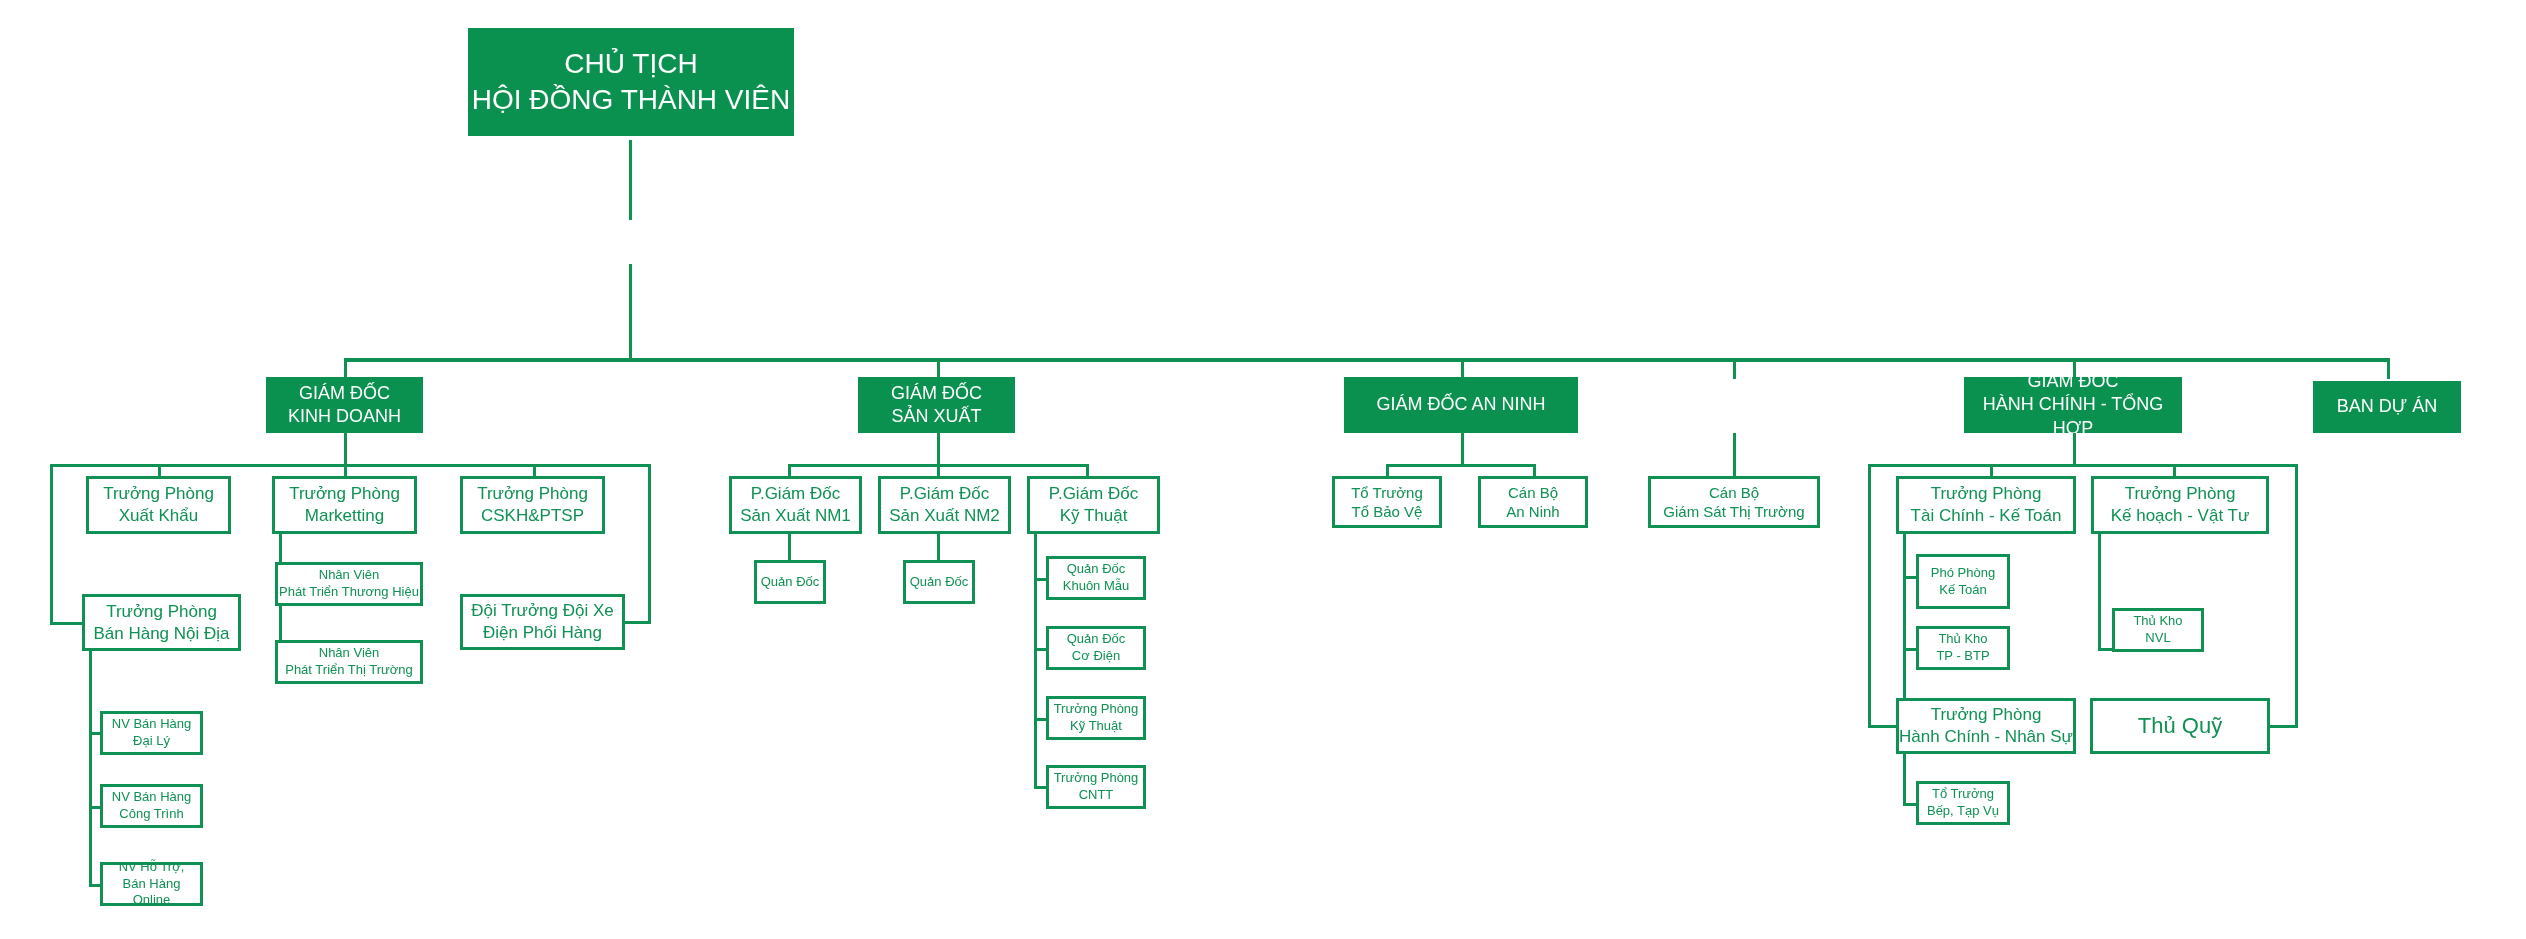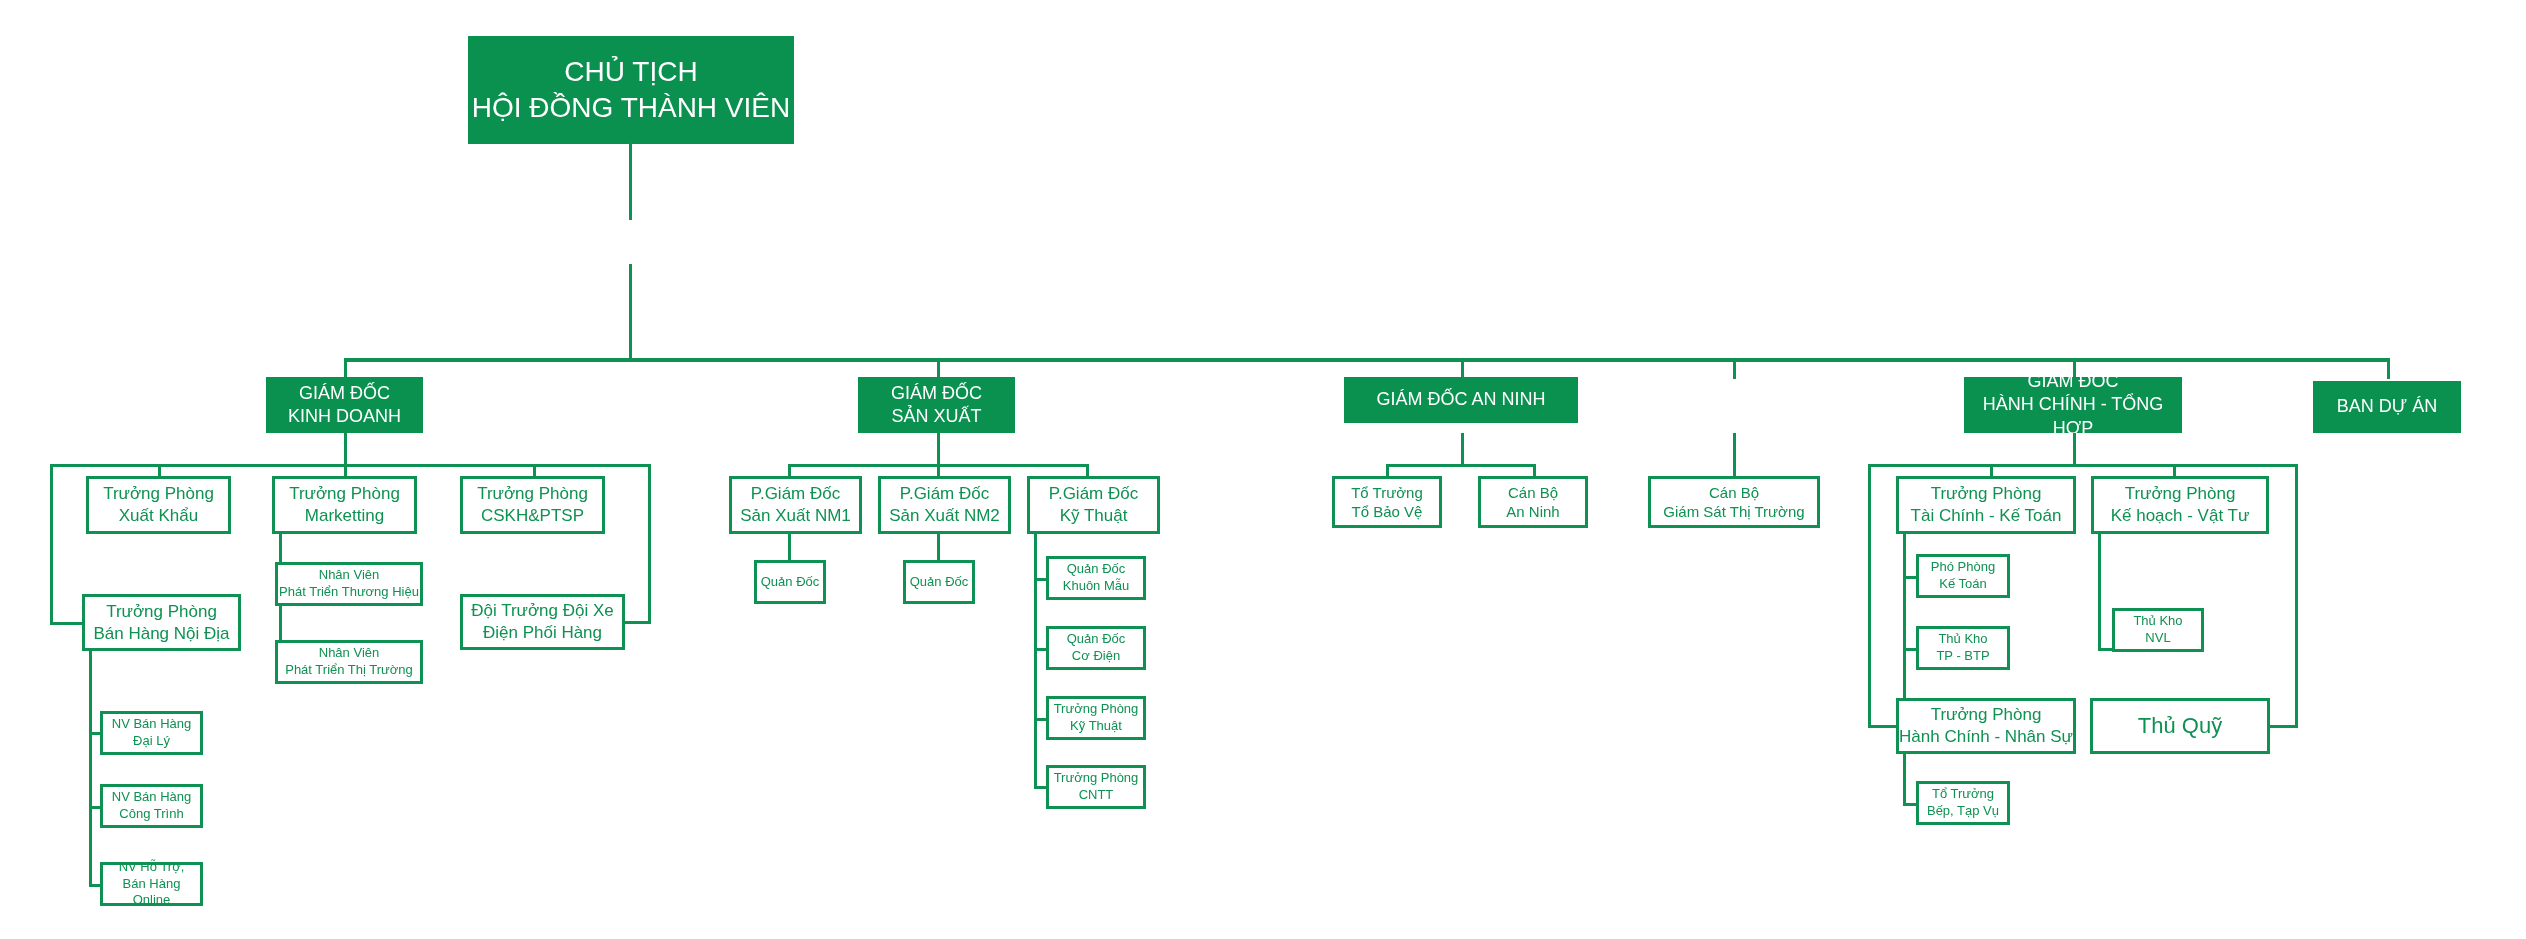--- a/index.html
+++ b/index.html
@@ -43,21 +43,21 @@
   }
   .ln.v { width: 3px; }
   .ln.h { height: 3px; }
   .ln.hthick { height: 4px; }
 </style>
 </head>
 <body>
 
 <div id="chart">
 
-  <div class="box filled" style="left:468px; top:36px; width:326px; height:108px; font-size:28px;">CHỦ TỊCH
+  <div class="box filled" style="left:468px; top:28px; width:326px; height:108px; font-size:28px;">CHỦ TỊCH
 HỘI ĐỒNG THÀNH VIÊN</div>
 
   <div class="ln v" style="left:629px; top:140px; height:80px;"></div>
 
 
   <div class="ln v" style="left:629px; top:264px; height:97px;"></div>
   <div class="ln hthick" style="left:344px; top:358px; width:2043px;"></div>
 
   <div class="ln v" style="left:344px; top:358px; height:21px;"></div>
   <div class="ln v" style="left:937px; top:358px; height:21px;"></div>
@@ -65,21 +65,21 @@
   <div class="ln v" style="left:1733px; top:358px; height:21px;"></div>
   <div class="ln v" style="left:2073px; top:358px; height:21px;"></div>
   <div class="ln v" style="left:2387px; top:358px; height:21px;"></div>
 
   <div class="box filled" style="left:266px; top:377px; width:157px; height:56px; font-size:18px;">GIÁM ĐỐC
 KINH DOANH</div>
 
   <div class="box filled" style="left:858px; top:377px; width:157px; height:56px; font-size:18px;">GIÁM ĐỐC
 SẢN XUẤT</div>
 
-  <div class="box filled" style="left:1344px; top:377px; width:234px; height:46px; font-size:18px;">GIÁM ĐỐC AN NINH</div>
+  <div class="box filled" style="left:1344px; top:377px; width:234px; height:56px; font-size:18px;">GIÁM ĐỐC AN NINH</div>
 
 
   <div class="box filled" style="left:1964px; top:377px; width:218px; height:56px; font-size:18px;">GIÁM ĐỐC
 HÀNH CHÍNH - TỔNG HỢP</div>
 
   <div class="box filled" style="left:2313px; top:381px; width:148px; height:52px; font-size:18px;">BAN DỰ ÁN</div>
 
   <div class="ln v" style="left:344px; top:433px; height:34px;"></div>
 
   <div class="ln h" style="left:50px; top:464px; width:601px;"></div>
@@ -204,21 +204,21 @@
   <div class="box outline" style="left:1896px; top:476px; width:180px; height:58px; font-size:17px;">Trưởng Phòng
 Tài Chính - Kế Toán</div>
 
   <div class="box outline" style="left:2091px; top:476px; width:178px; height:58px; font-size:17px;">Trưởng Phòng
 Kế hoạch - Vật Tư</div>
 
   <div class="ln v" style="left:1903px; top:534px; height:165px;"></div>
   <div class="ln h" style="left:1903px; top:576px; width:27px;"></div>
   <div class="ln h" style="left:1903px; top:648px; width:27px;"></div>
 
-  <div class="box outline" style="left:1916px; top:554px; width:94px; height:44px; font-size:13px;">Phó Phòng
+  <div class="box outline" style="left:1916px; top:554px; width:94px; height:55px; font-size:13px;">Phó Phòng
 Kế Toán</div>
 
   <div class="box outline" style="left:1916px; top:626px; width:94px; height:44px; font-size:13px;">Thủ Kho
 TP - BTP</div>
 
   <div class="ln v" style="left:2098px; top:534px; height:116px;"></div>
   <div class="ln h" style="left:2098px; top:648px; width:27px;"></div>
 
   <div class="box outline" style="left:2112px; top:608px; width:92px; height:44px; font-size:13px;">Thủ Kho
 NVL</div>

